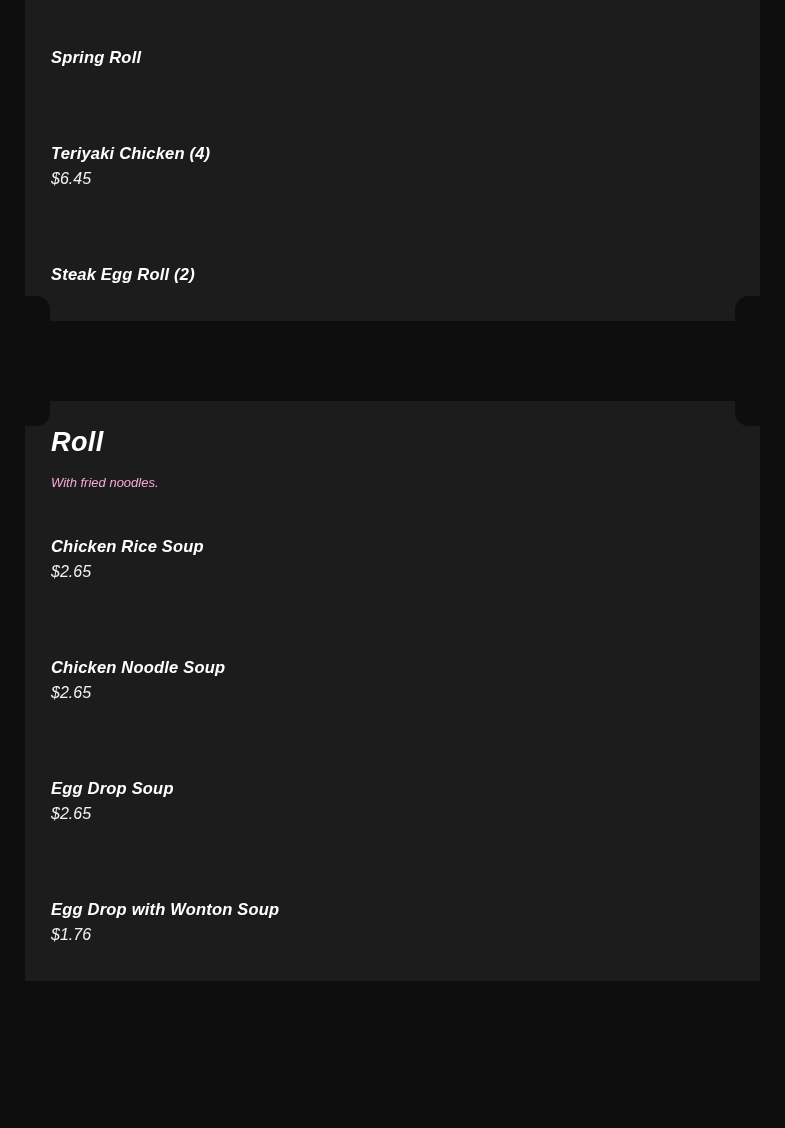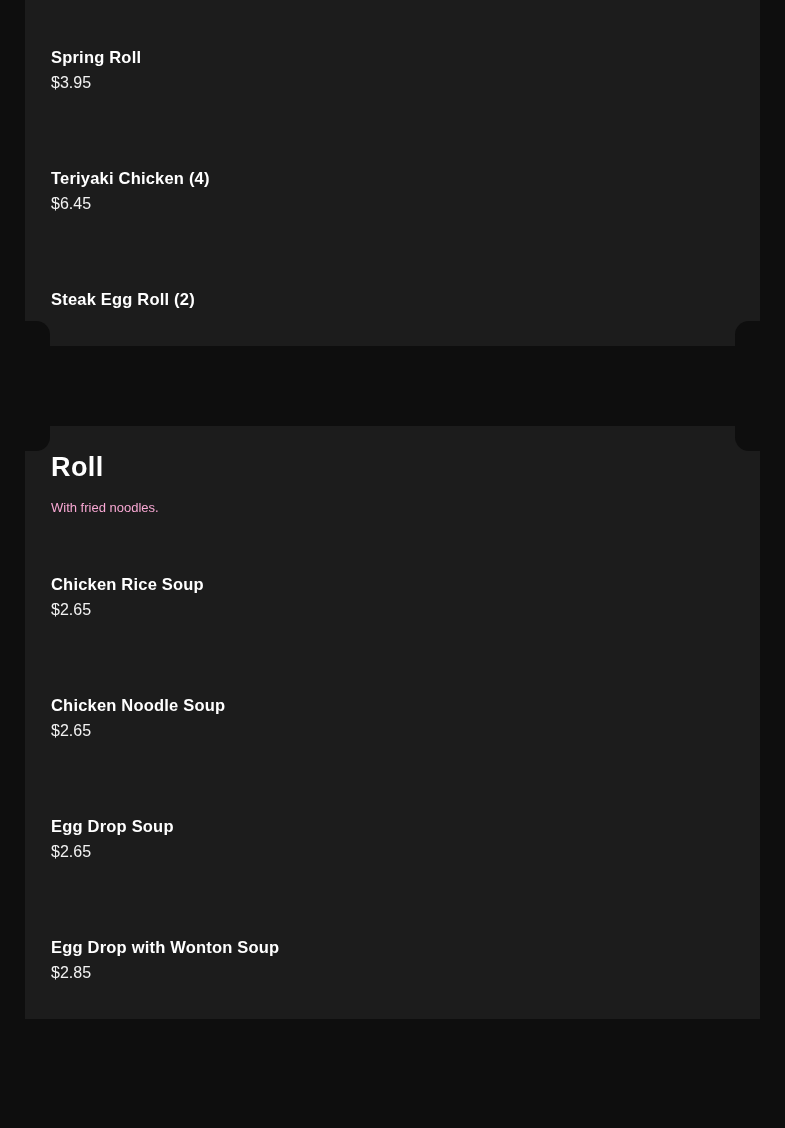--- a/index.html
+++ b/index.html
@@ -23,20 +23,21 @@
     position: relative;
   }
 
   
   .card {
     position: relative;
     margin: 0 25px;
     background: #1c1c1c;
     padding: 0 26px;
     box-sizing: border-box;
+    font-style: italic;
   }
 
   
   .notch {
     position: absolute;
     width: 26px;
     height: 26px;
     background: #0e0e0e;
     pointer-events: none;
   }
@@ -104,38 +105,37 @@
 
   .card-section-appetizers {
     padding-bottom: 36px;
   }
   .card-section-soups {
     padding-bottom: 36px;
   }
 
   .first-item-offset { margin-top: 0; }
 
-  .soups-first-item { margin-top: 58px; }
+  .soups-first-item { margin-top: 45px; }
 
   .appetizers-top-pad { height: 46px; }
 </style>
 </head>
 <body>
 
 <div class="page">
 
   <div class="card card-section-appetizers" style="margin-top:0;">
     <span class="notch br"></span>
     <span class="notch bl"></span>
     <div class="card-inner">
       <div class="appetizers-top-pad"></div>
       <ul class="items">
         <li class="item first-item-offset">
           <div class="item-name">Spring Roll</div>
-          <div class="item-price">$3.95</div>
         </li>
         <li class="item">
           <div class="item-name">Teriyaki Chicken (4)</div>
           <div class="item-price">$6.45</div>
         </li>
         <li class="item">
           <div class="item-name">Steak Egg Roll (2)</div>
         </li>
       </ul>
     </div>
@@ -157,20 +157,20 @@
         <li class="item">
           <div class="item-name">Chicken Noodle Soup</div>
           <div class="item-price">$2.65</div>
         </li>
         <li class="item">
           <div class="item-name">Egg Drop Soup</div>
           <div class="item-price">$2.65</div>
         </li>
         <li class="item">
           <div class="item-name">Egg Drop with Wonton Soup</div>
-          <div class="item-price">$2.85</div>
+          <div class="item-price">$1.76</div>
         </li>
 
       </ul>
     </div>
   </div>
 
 </div>
 
 </body></html>

